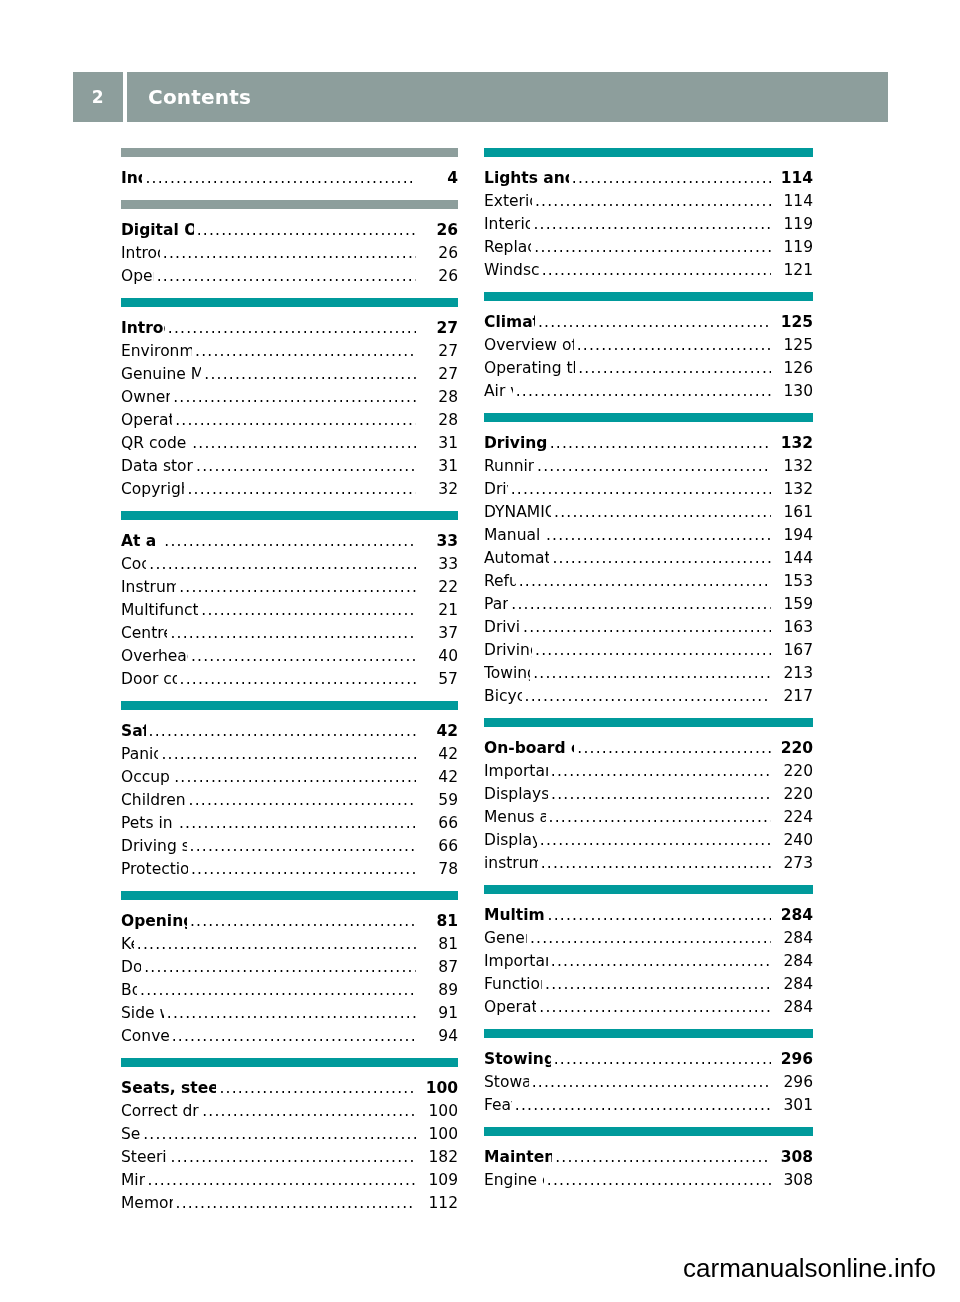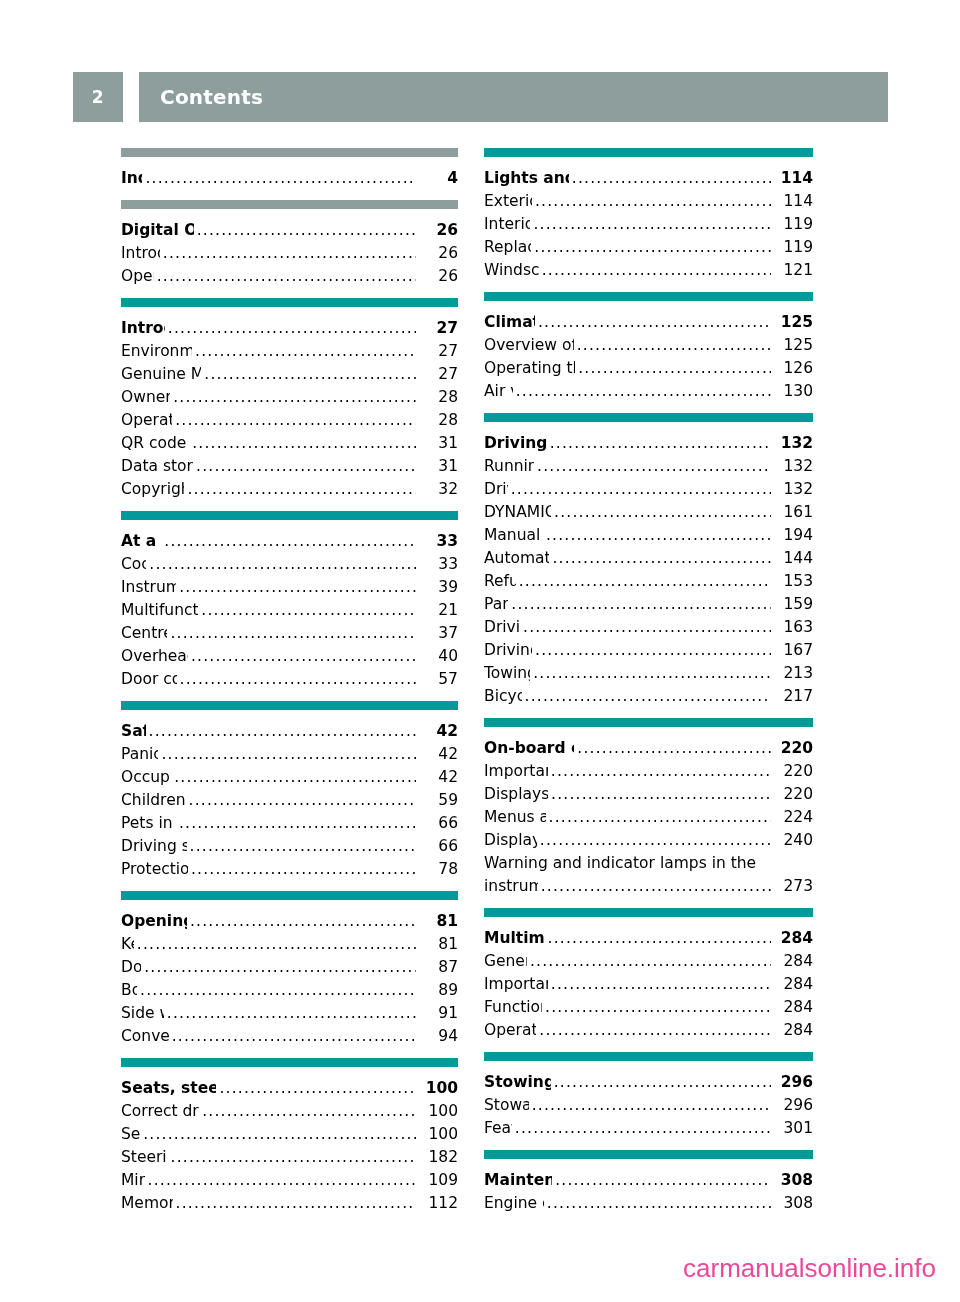--- a/index.html
+++ b/index.html
@@ -32,21 +32,21 @@
     color: #ffffff;
     display: flex;
     align-items: center;
     justify-content: center;
     font-size: 17px;
     font-weight: bold;
     letter-spacing: 0.5px;
   }
   .header-title-box {
     flex: 1;
-    margin-left: 16px;
+    margin-left: 4px;
     background: #8d9e9c;
     color: #ffffff;
     display: flex;
     align-items: center;
     padding-left: 21px;
     font-size: 20px;
     font-weight: bold;
     letter-spacing: 0.2px;
   }
 
@@ -114,21 +114,21 @@
   .toc-row.chapter .leader {
     font-weight: normal;
   }
 
   
   .watermark {
     position: absolute;
     right: 24px;
     bottom: 18px;
     font-size: 26px;
-    color: #ec4899;
+    color: #000000;
     font-family: "Liberation Sans", sans-serif;
     letter-spacing: 0px;
   }
 </style>
 </head>
 <body>
 
 <div class="page-header">
   <div class="page-number-box">2</div>
   <div class="header-title-box">Contents</div>
@@ -213,21 +213,21 @@
           <span class="pg">33</span>
         </div>
         <div class="toc-row">
           <span class="label">Cockpit</span>
           <span class="leader"></span>
           <span class="pg">33</span>
         </div>
         <div class="toc-row">
           <span class="label">Instrument cluster</span>
           <span class="leader"></span>
-          <span class="pg">39</span>
+          <span class="pg">22</span>
         </div>
         <div class="toc-row">
           <span class="label">Multifunction steering wheel</span>
           <span class="leader"></span>
           <span class="pg">21</span>
         </div>
         <div class="toc-row">
           <span class="label">Centre console</span>
           <span class="leader"></span>
           <span class="pg">37</span>
@@ -483,23 +483,20 @@
         <div class="toc-row">
           <span class="label">Menus and submenus</span>
           <span class="leader"></span>
           <span class="pg">224</span>
         </div>
         <div class="toc-row">
           <span class="label">Display messages</span>
           <span class="leader"></span>
           <span class="pg">240</span>
         </div>
-        <div class="toc-row wrap-start">
-          <span class="label">Warning and indicator lamps in the</span>
-        </div>
         <div class="toc-row">
           <span class="label">instrument cluster</span>
           <span class="leader"></span>
           <span class="pg">273</span>
         </div>
       </div>
       <div class="toc-group">
         <div class="rule teal"></div>
         <div class="toc-row chapter">
           <span class="label">Multimedia system</span>

